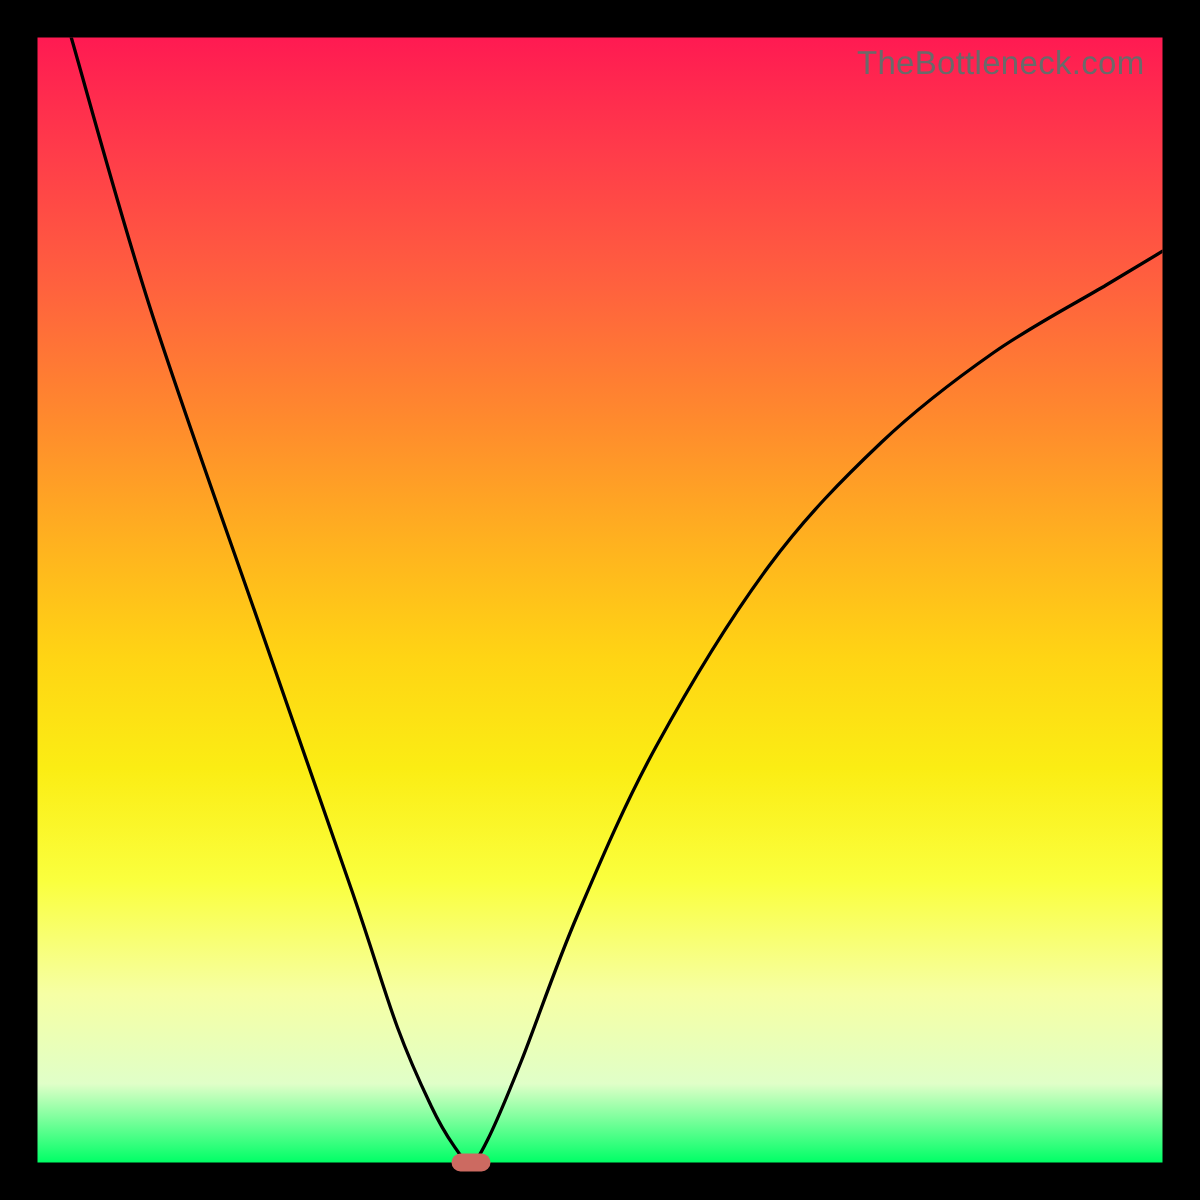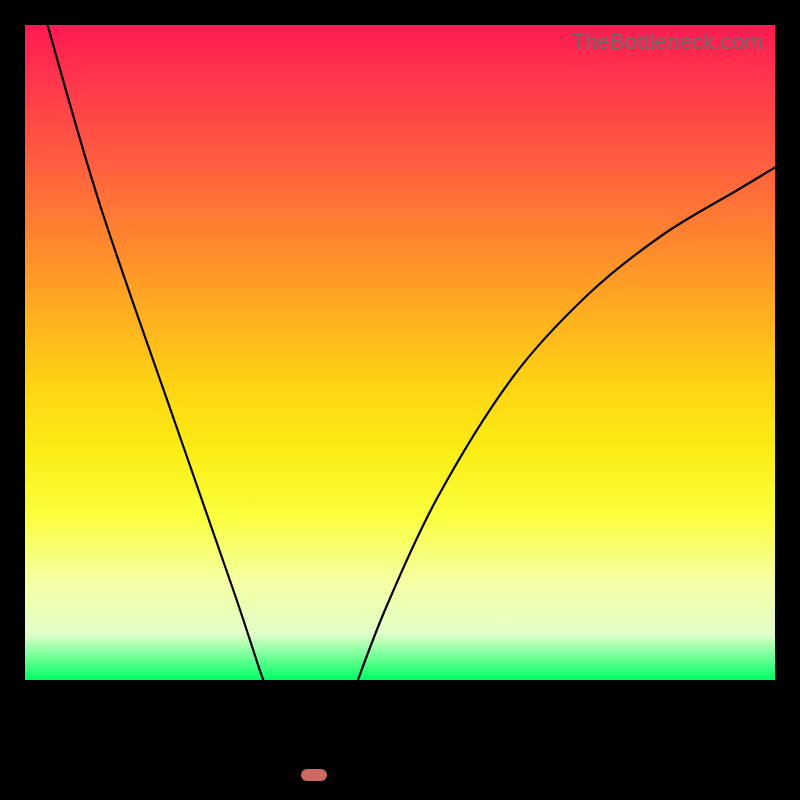--- a/index.html
+++ b/index.html
@@ -14,21 +14,21 @@
   .frame {
     position: absolute;
     inset: 0;
     background: #000;
   }
   .plot {
     position: absolute;
     left: 25px;
     top: 25px;
     width: 750px;
-    height: 655px;
+    height: 750px;
     background: linear-gradient(to bottom,
       #ff1a52 0%,
       #ff3b4a 10%,
       #ff613e 22%,
       #ff8a2d 34%,
       #ffb21f 45%,
       #ffd414 55%,
       #fbed14 65%,
       #faff3e 75%,
       #f6ffa4 85%,

